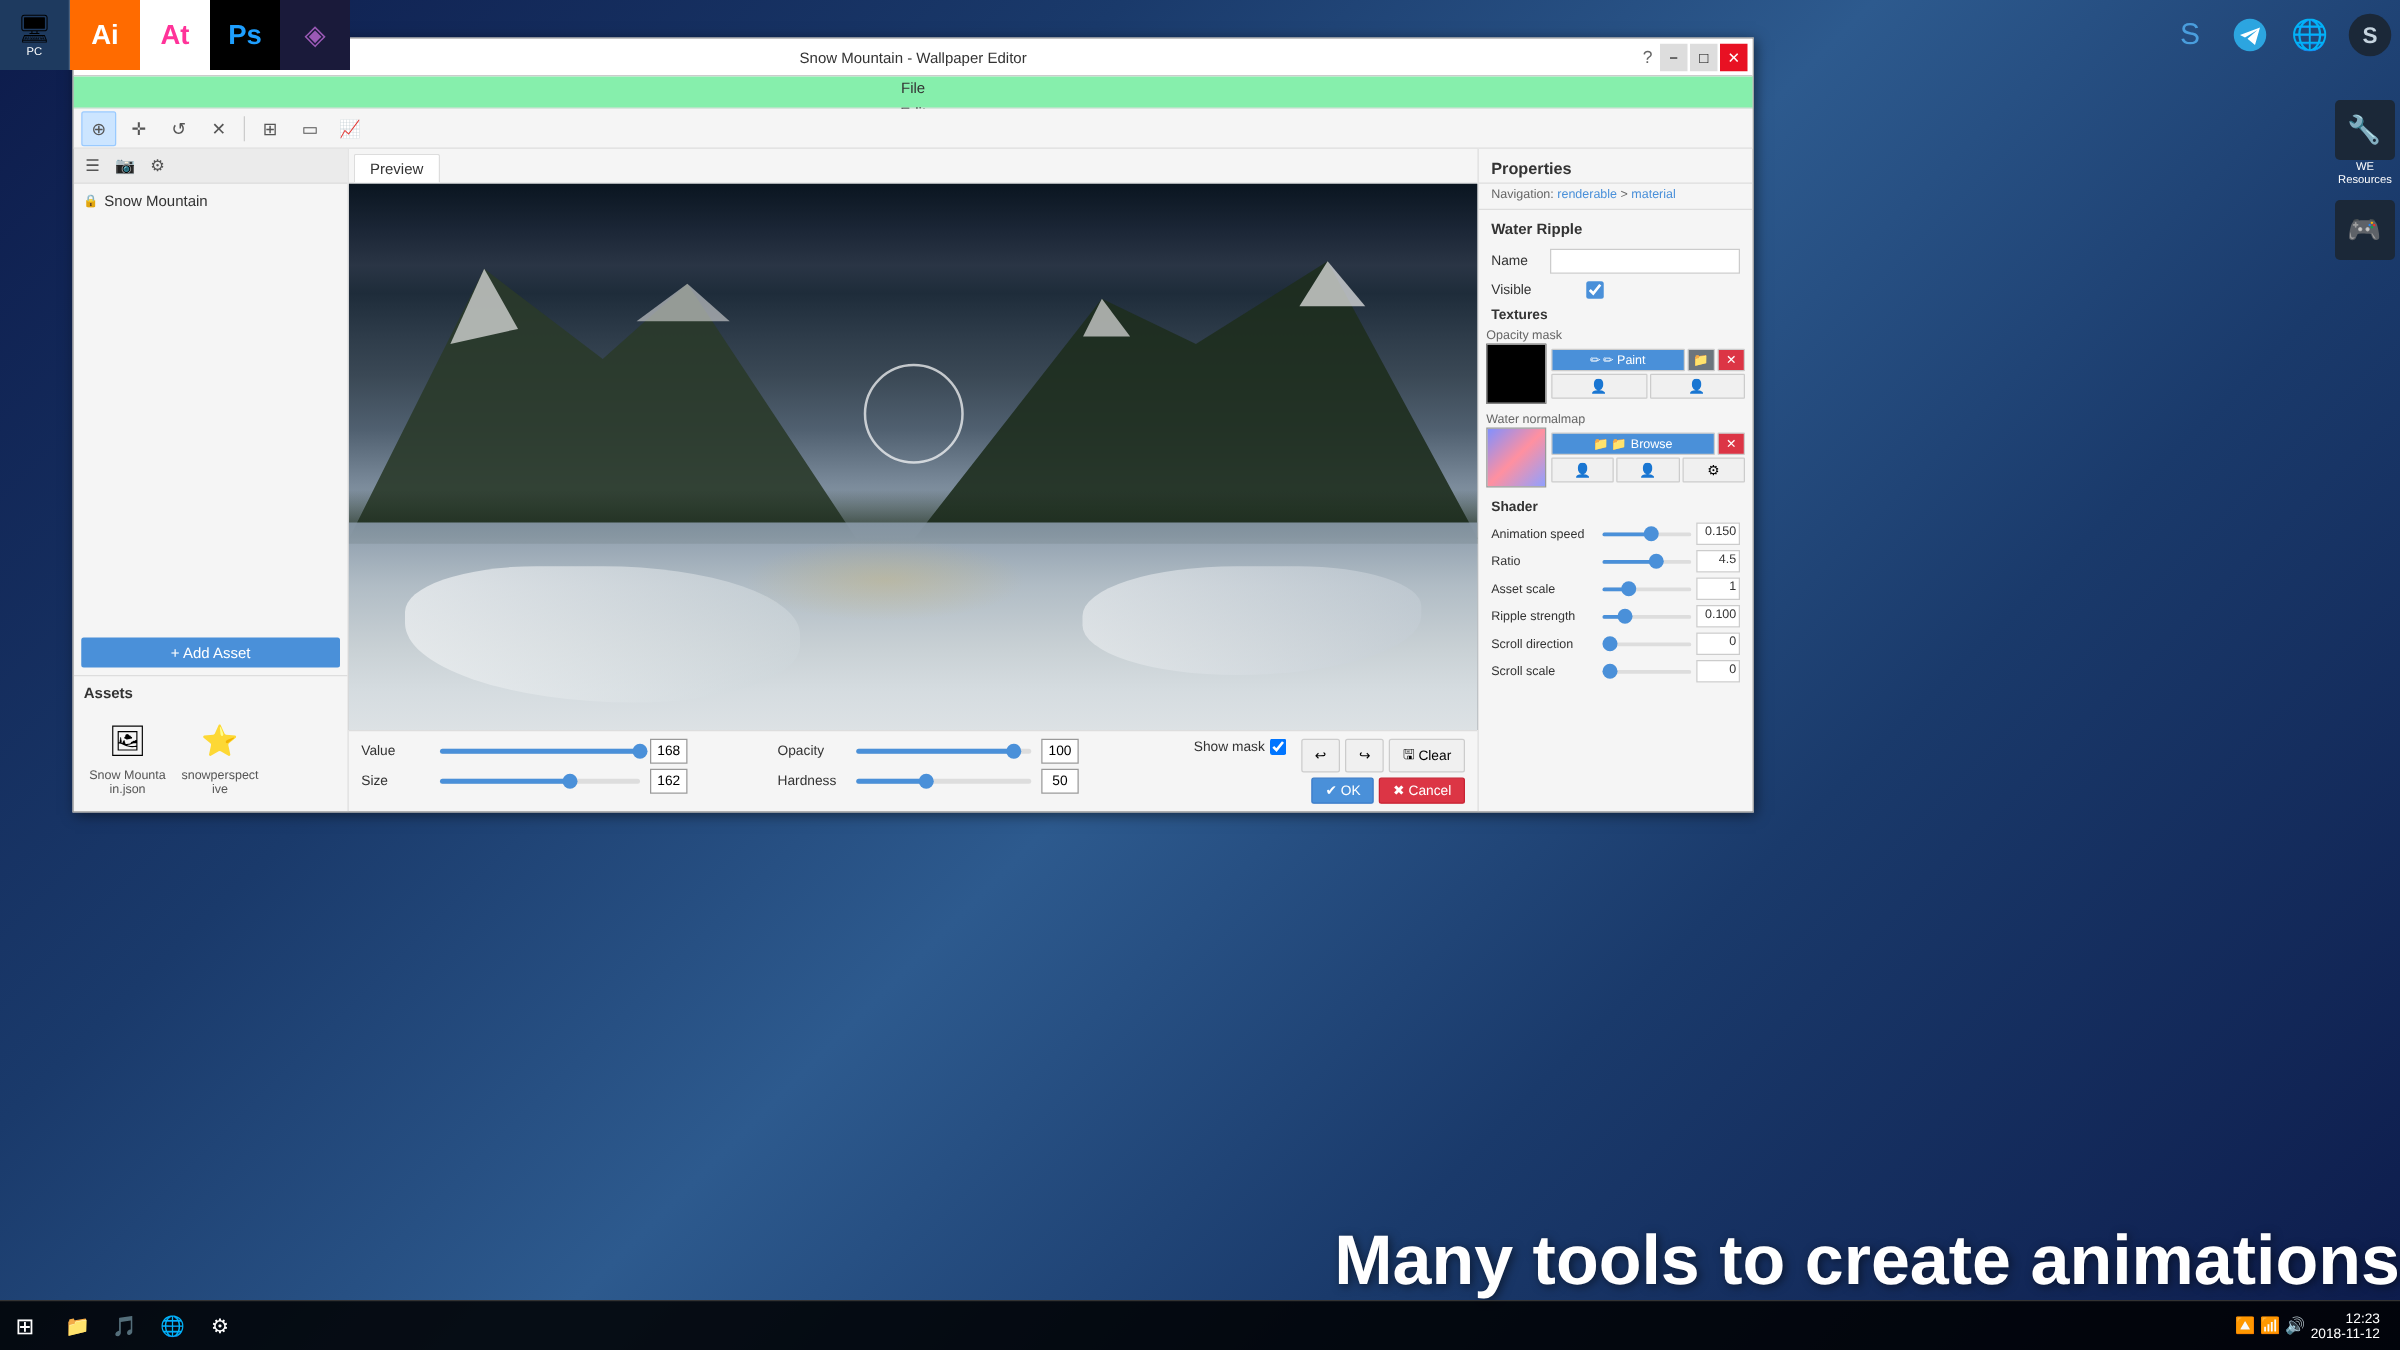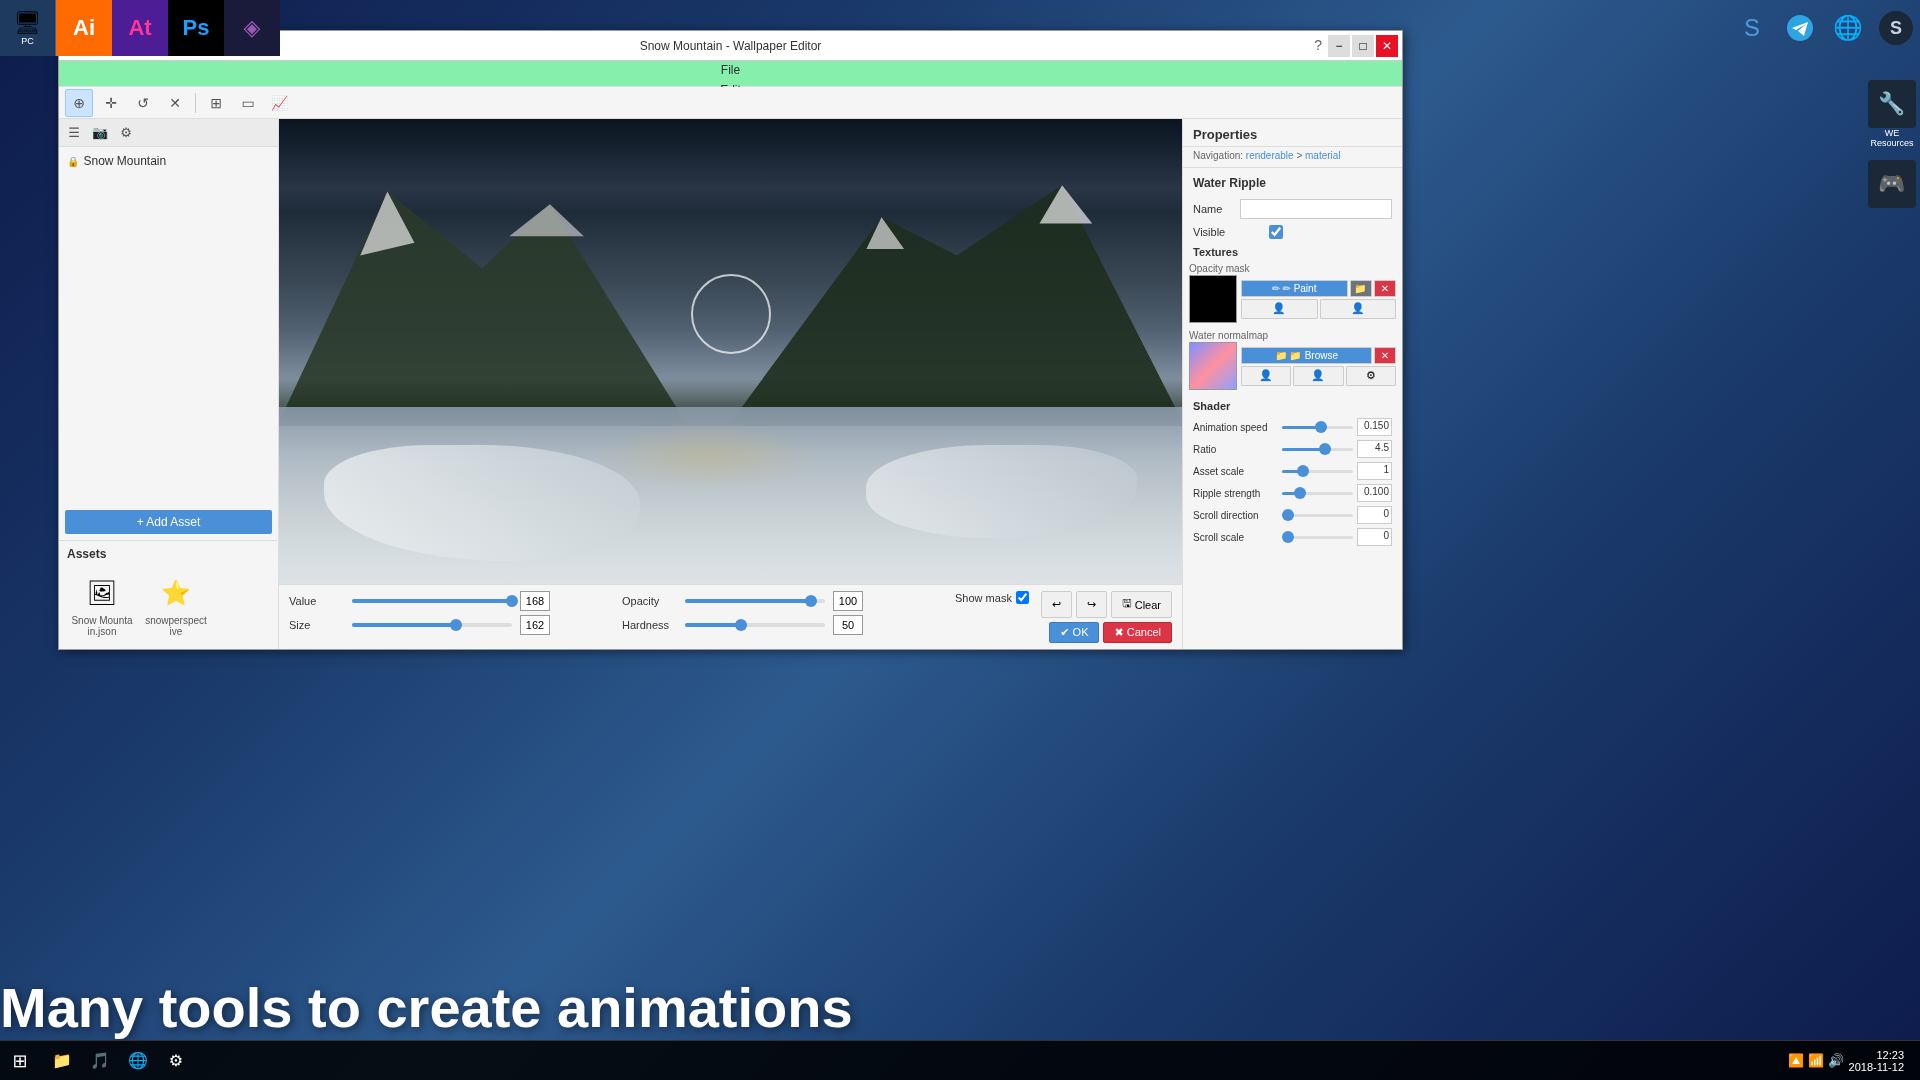--- a/index.html
+++ b/index.html
@@ -239,21 +239,21 @@
       position: absolute; top: -5px; width: 12px; height: 12px;
       background: #4a90d9; border-radius: 50%;
     }
     .shader-value {
       font-size: 10px; color: #333; width: 35px; text-align: right; border: 1px solid #ccc;
       background: white; padding: 1px 2px; height: 18px;
     }
 
     
     .overlay-text {
-      position: absolute; bottom: 40px; left: 0; right: 0; text-align: left;
+      position: absolute; bottom: 40px; left: 0; right: 0; text-align: right;
       font-size: 56px; font-weight: 700; color: white;
       text-shadow: 2px 2px 8px rgba(0,0,0,0.5);
       z-index: 10; pointer-events: none;
     }
 
     
     ::-webkit-scrollbar { width: 6px; }
     ::-webkit-scrollbar-track { background: #f0f0f0; }
     ::-webkit-scrollbar-thumb { background: #bbb; border-radius: 3px; }
   </style>
@@ -263,21 +263,21 @@
 <div class="desktop"></div>
 
 <div style="position:absolute;top:0;left:0;display:flex;align-items:center;z-index:200;">
   <div style="width:56px;height:56px;background:#1e3a5f;display:flex;align-items:center;justify-content:center;flex-direction:column;cursor:pointer;border-right:1px solid rgba(255,255,255,0.2);">
     <div style="font-size:22px;">🖥</div>
     <div style="font-size:9px;color:white;">PC</div>
   </div>
   <div style="width:56px;height:56px;background:#FF6B00;display:flex;align-items:center;justify-content:center;cursor:pointer;">
     <span style="font-size:22px;font-weight:bold;color:white;">Ai</span>
   </div>
-  <div style="width:56px;height:56px;background:#4c1d95;display:flex;align-items:center;justify-content:center;cursor:pointer;">
+  <div style="width:56px;height:56px;background:#ffffff;display:flex;align-items:center;justify-content:center;cursor:pointer;">
     <span style="font-size:22px;font-weight:bold;color:#FF3399;">At</span>
   </div>
   <div style="width:56px;height:56px;background:#000000;display:flex;align-items:center;justify-content:center;cursor:pointer;">
     <span style="font-size:22px;font-weight:bold;color:#1E9FFF;">Ps</span>
   </div>
   <div style="width:56px;height:56px;background:#1a1a3a;display:flex;align-items:center;justify-content:center;cursor:pointer;">
     <span style="font-size:22px;color:#9b59b6;">◈</span>
   </div>
 </div>
 
@@ -363,20 +363,23 @@
           </div>
           <div class="asset-item">
             <div class="asset-icon">⭐</div>
             <div class="asset-name">snowperspective</div>
           </div>
         </div>
       </div>
     </div>
 
     <div class="preview-area">
+      <div class="preview-tab-bar">
+        <div class="preview-tab">Preview</div>
+      </div>
       <div class="preview-canvas">
 
         <div style="position:absolute;inset:0;background:linear-gradient(180deg, #0a1520 0%, #1a2535 8%, #2a3545 15%, #1e2c3a 20%, #2e3c4a 28%, #3a4855 35%, #506070 45%, #7a8a9a 55%, #9aA8b2 65%, #b5bec5 75%, #c8d0d5 85%, #d8dde0 100%);"></div>
 
         <div style="position:absolute;bottom:35%;left:0;width:45%;height:55%;">
           <svg viewBox="0 0 300 200" style="width:100%;height:100%;" preserveAspectRatio="none">
             <polygon points="0,200 80,20 150,80 200,30 300,200" fill="#2a3a2a" opacity="0.9"></polygon>
             <polygon points="60,70 80,20 100,60" fill="#e8e8e8" opacity="0.7"></polygon>
             <polygon points="170,55 200,30 225,55" fill="#ddd" opacity="0.6"></polygon>
           </svg>

